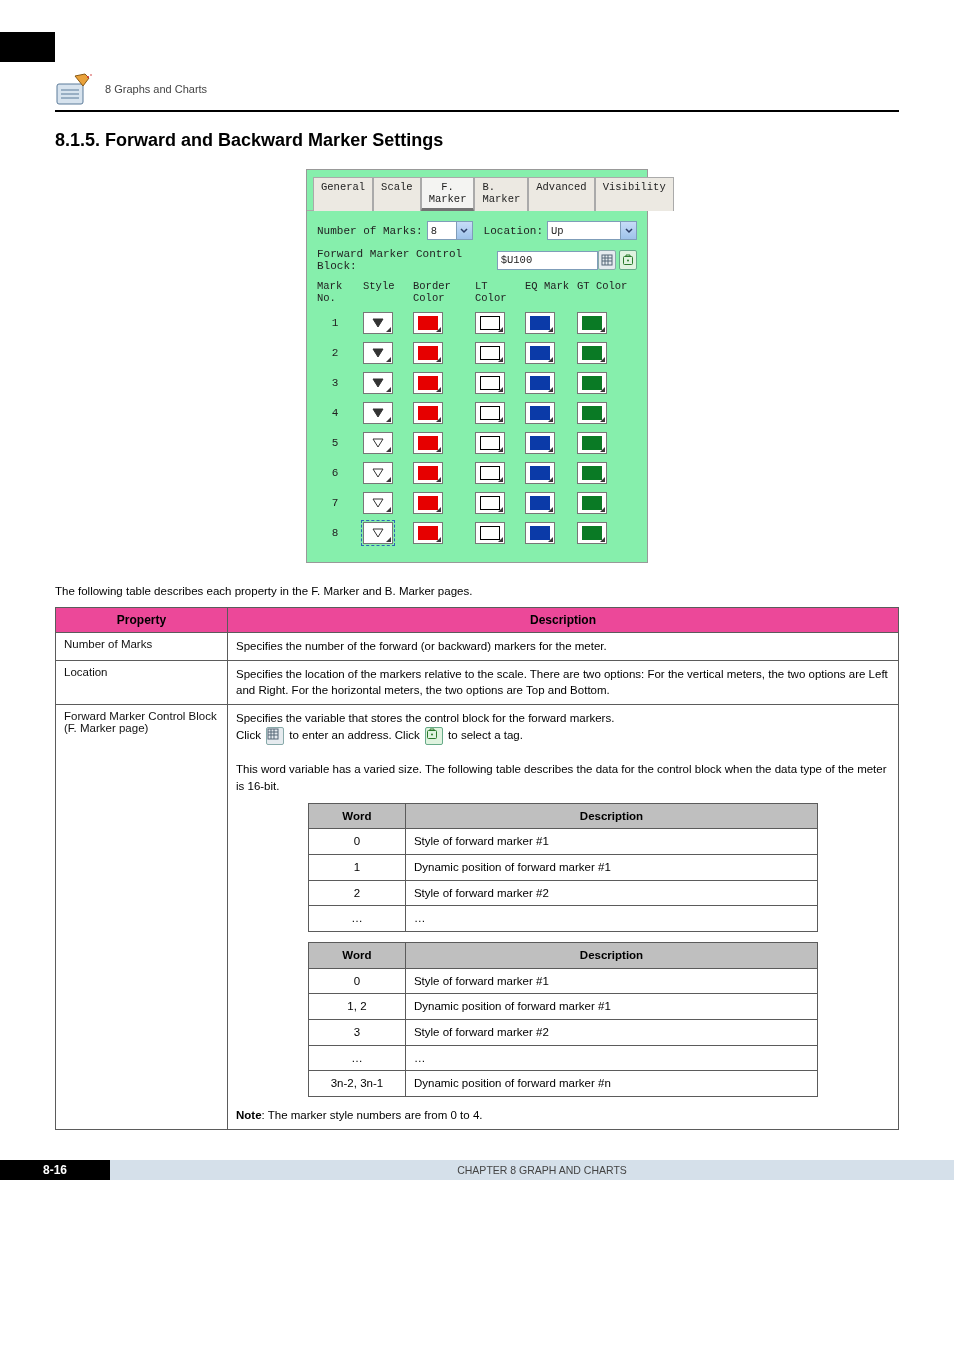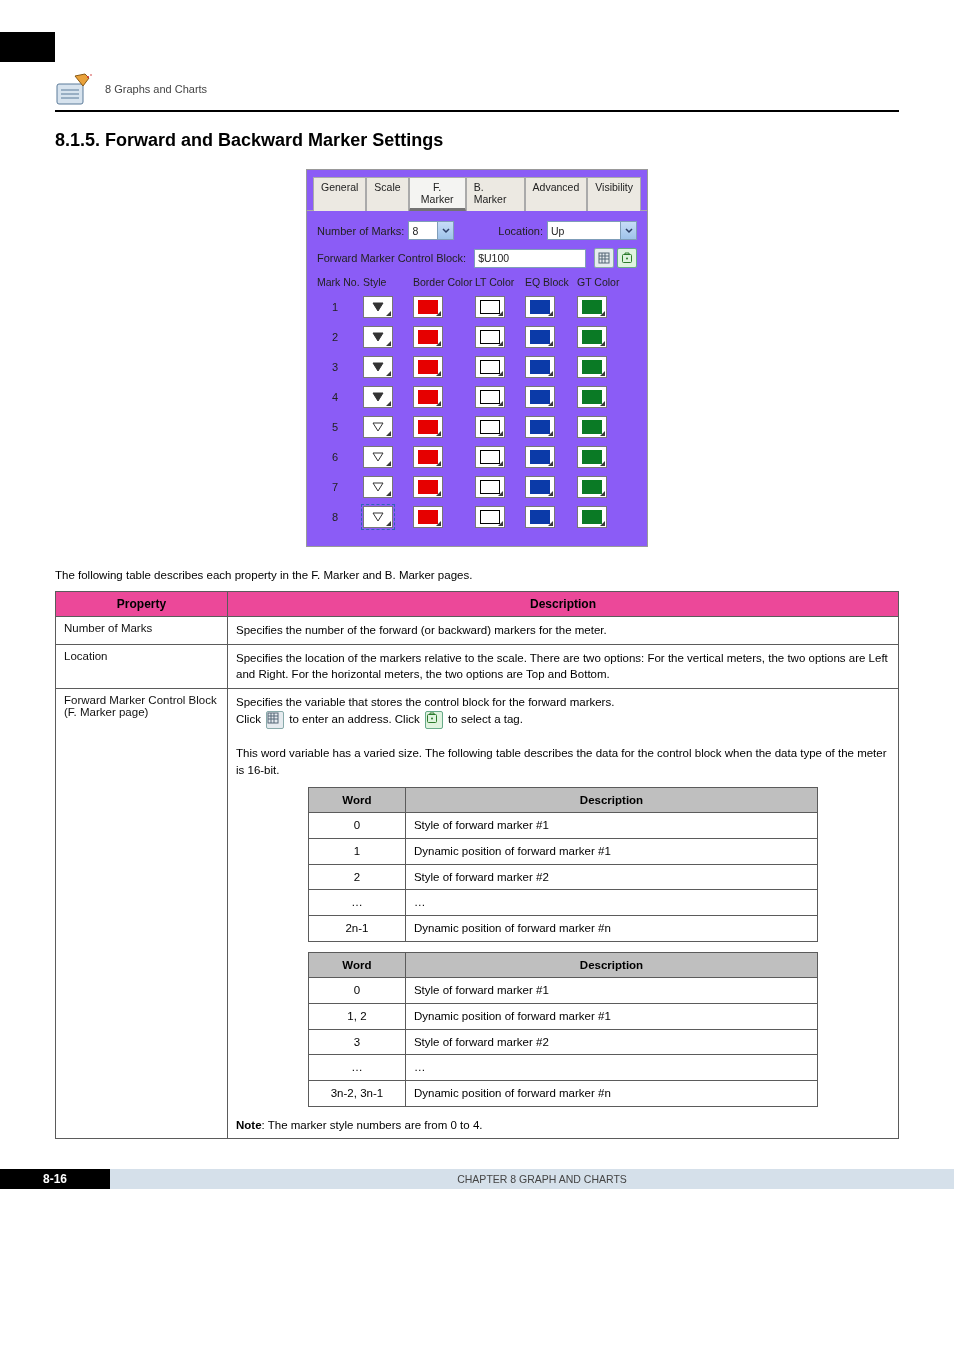--- a/index.html
+++ b/index.html
@@ -52,22 +52,22 @@
     color: #000;
   }
   .screenshot-wrap {
     display: flex;
     justify-content: center;
     margin: 12px 0 22px 0;
   }
   .dialog {
     width: 340px;
     border: 1px solid #999;
-    background: #8b5cf6;
-    font-family: Liberation Sans, sans-serif;
+    background: #86efac;
+    font-family: Liberation Mono, monospace;
     font-size: 11px;
     color: #222;
   }
   .tabs {
     display: flex;
     padding: 6px 6px 0 6px;
     gap: 0;
   }
   .tab {
     padding: 3px 7px;
@@ -334,21 +334,21 @@
               <path d="M4 2.5 v-1.5 h4 v1.5" stroke="#2b7a2b" fill="none"></path>
               <circle cx="6" cy="6.5" r="1" fill="#2b7a2b"></circle>
             </svg>
         </span>
       </div>
       <div class="grid-headers">
         <span>Mark No.</span>
         <span>Style</span>
         <span>Border Color</span>
         <span>LT Color</span>
-        <span>EQ Block</span>
+        <span>EQ Mark</span>
         <span>GT Color</span>
       </div>
       <div id="mark-rows">
           <div class="mark-row">
             <span class="num">1</span>
             <span><span class="style-cell">
                 <svg width="12" height="10">
                   <path d="M1 1 L11 1 L6 9 Z" fill="#333" stroke="#333"></path>
                 </svg>
                 <span class="dropdown-tri"></span>
@@ -611,24 +611,20 @@
                 <td>Dynamic position of forward marker #1</td>
               </tr>
               <tr>
                 <td class="word-col">2</td>
                 <td>Style of forward marker #2</td>
               </tr>
               <tr>
                 <td class="word-col">…</td>
                 <td>…</td>
               </tr>
-              <tr>
-                <td class="word-col">2n-1</td>
-                <td>Dynamic position of forward marker #n</td>
-              </tr>
             </tbody>
       </table>
 
 
       <table class="inner-table">
         <tbody>
               <tr>
           <th class="word-col">Word</th>
           <th>Description</th>
         </tr>

